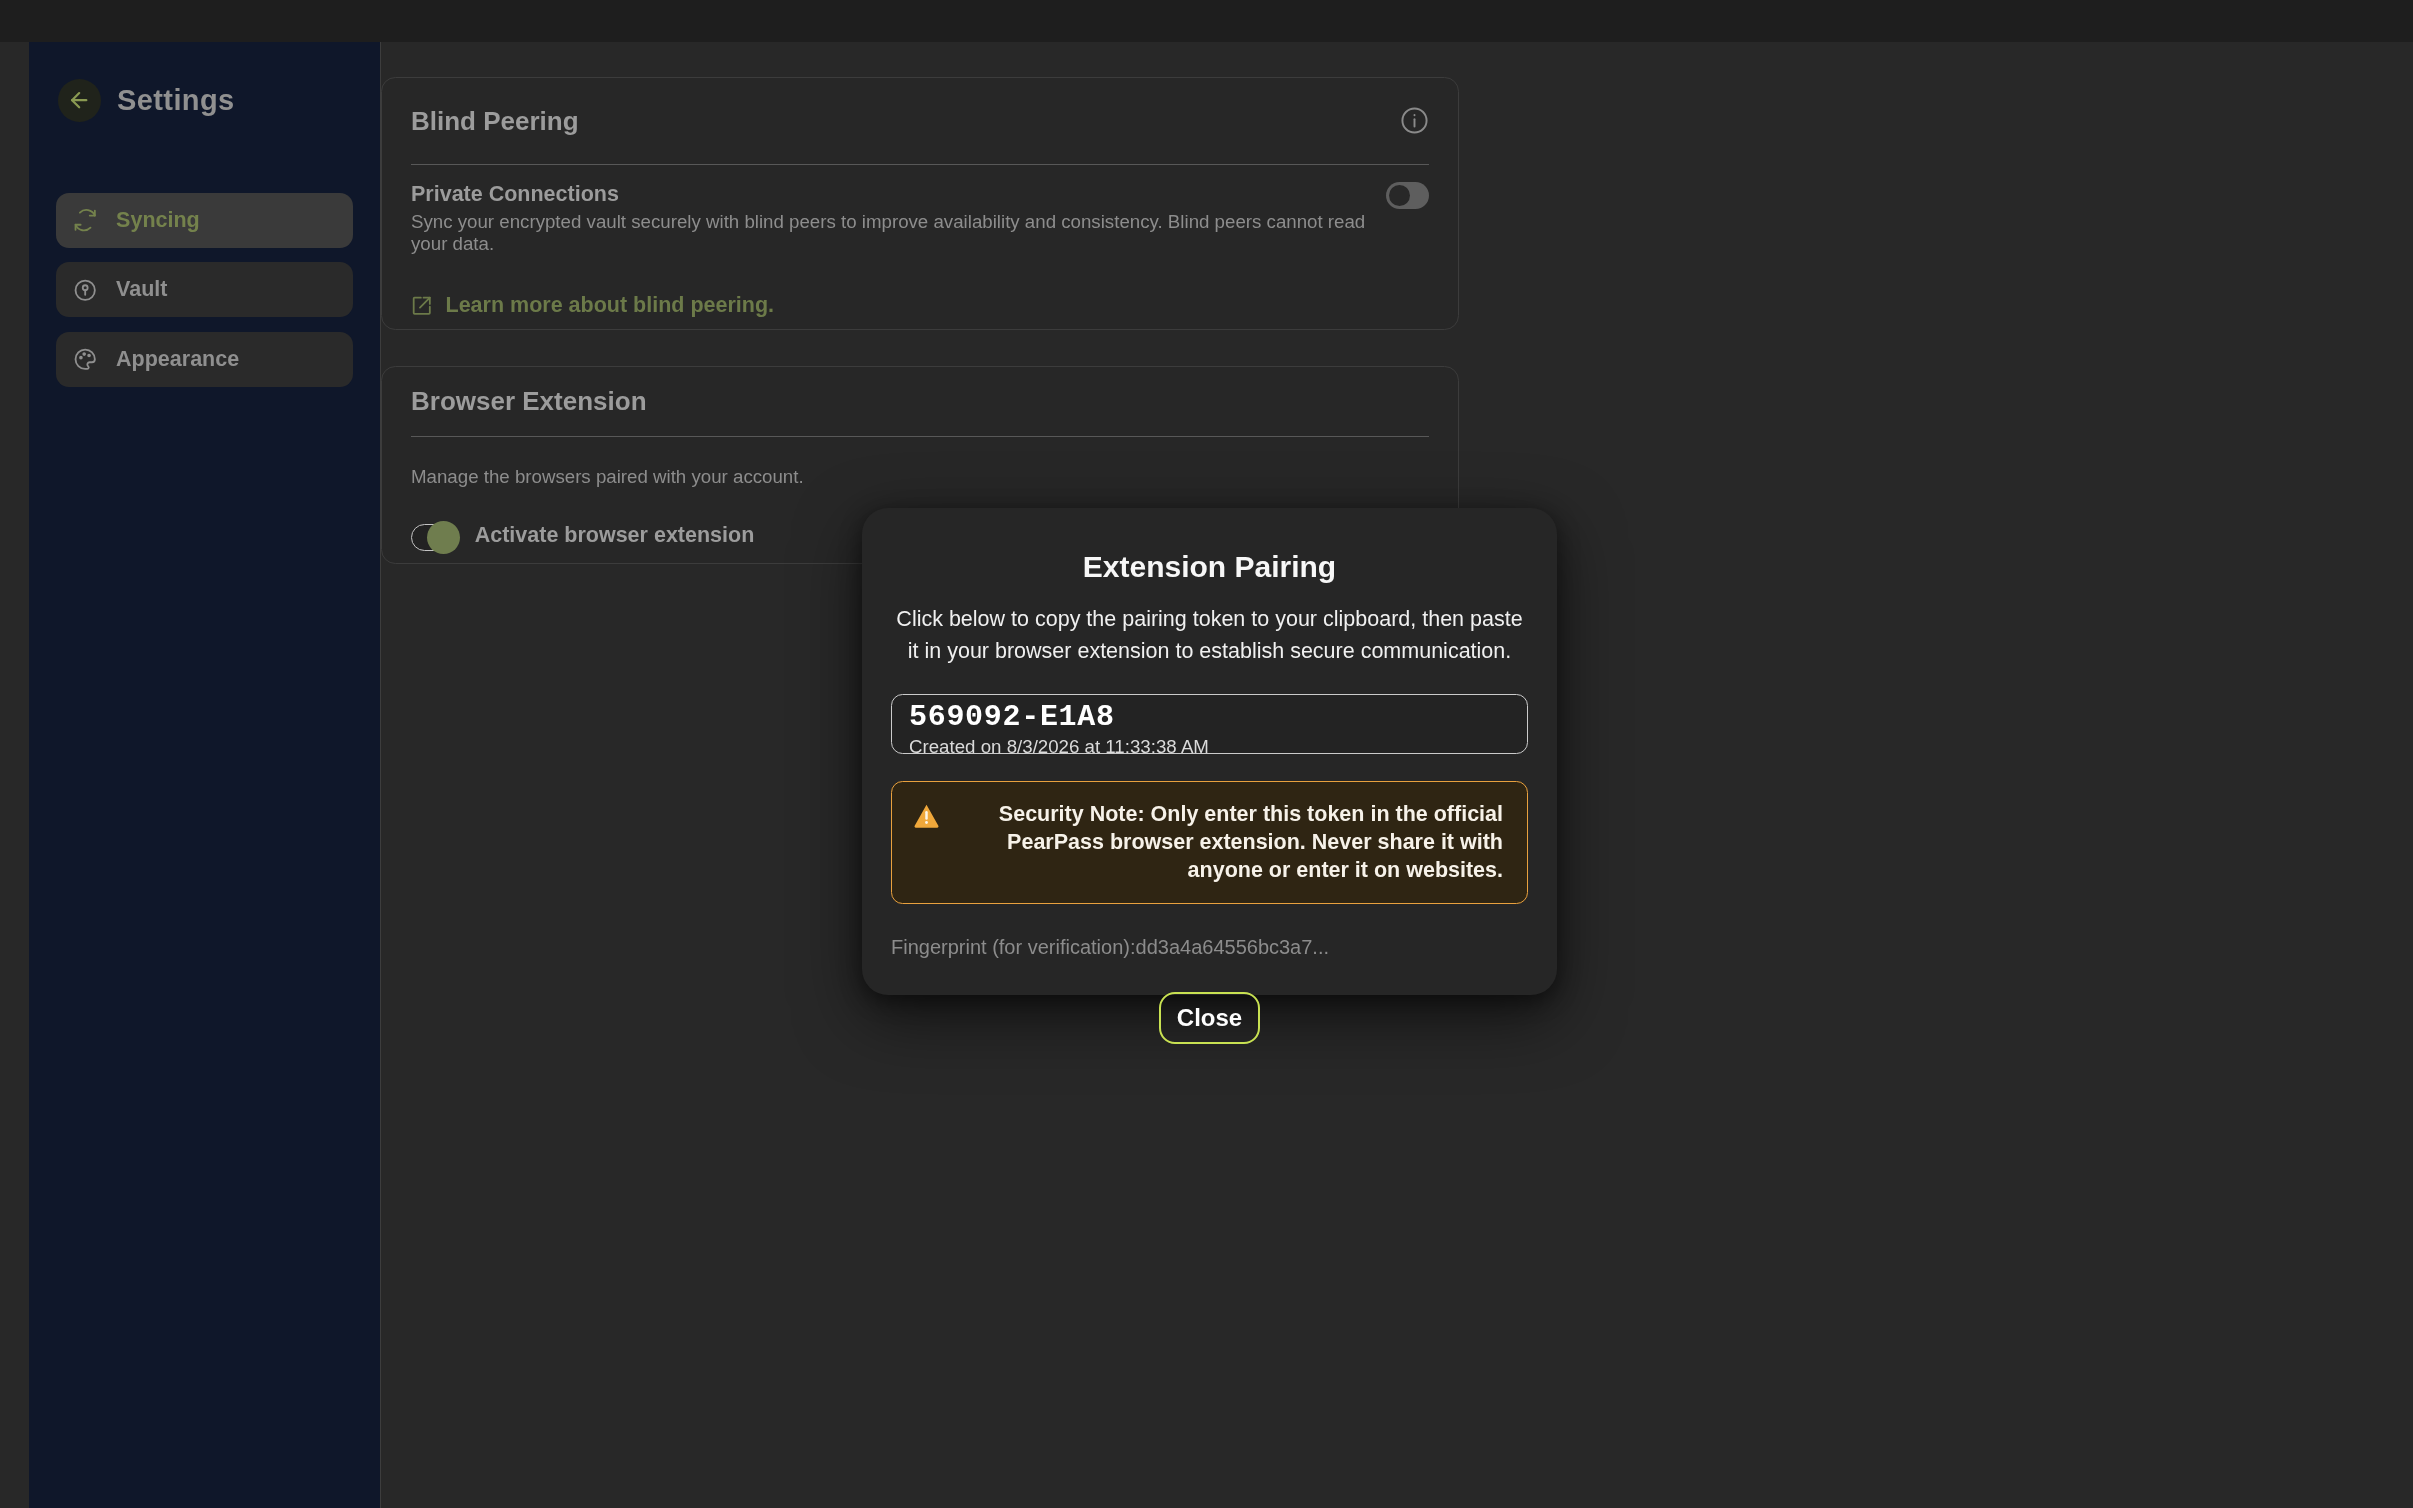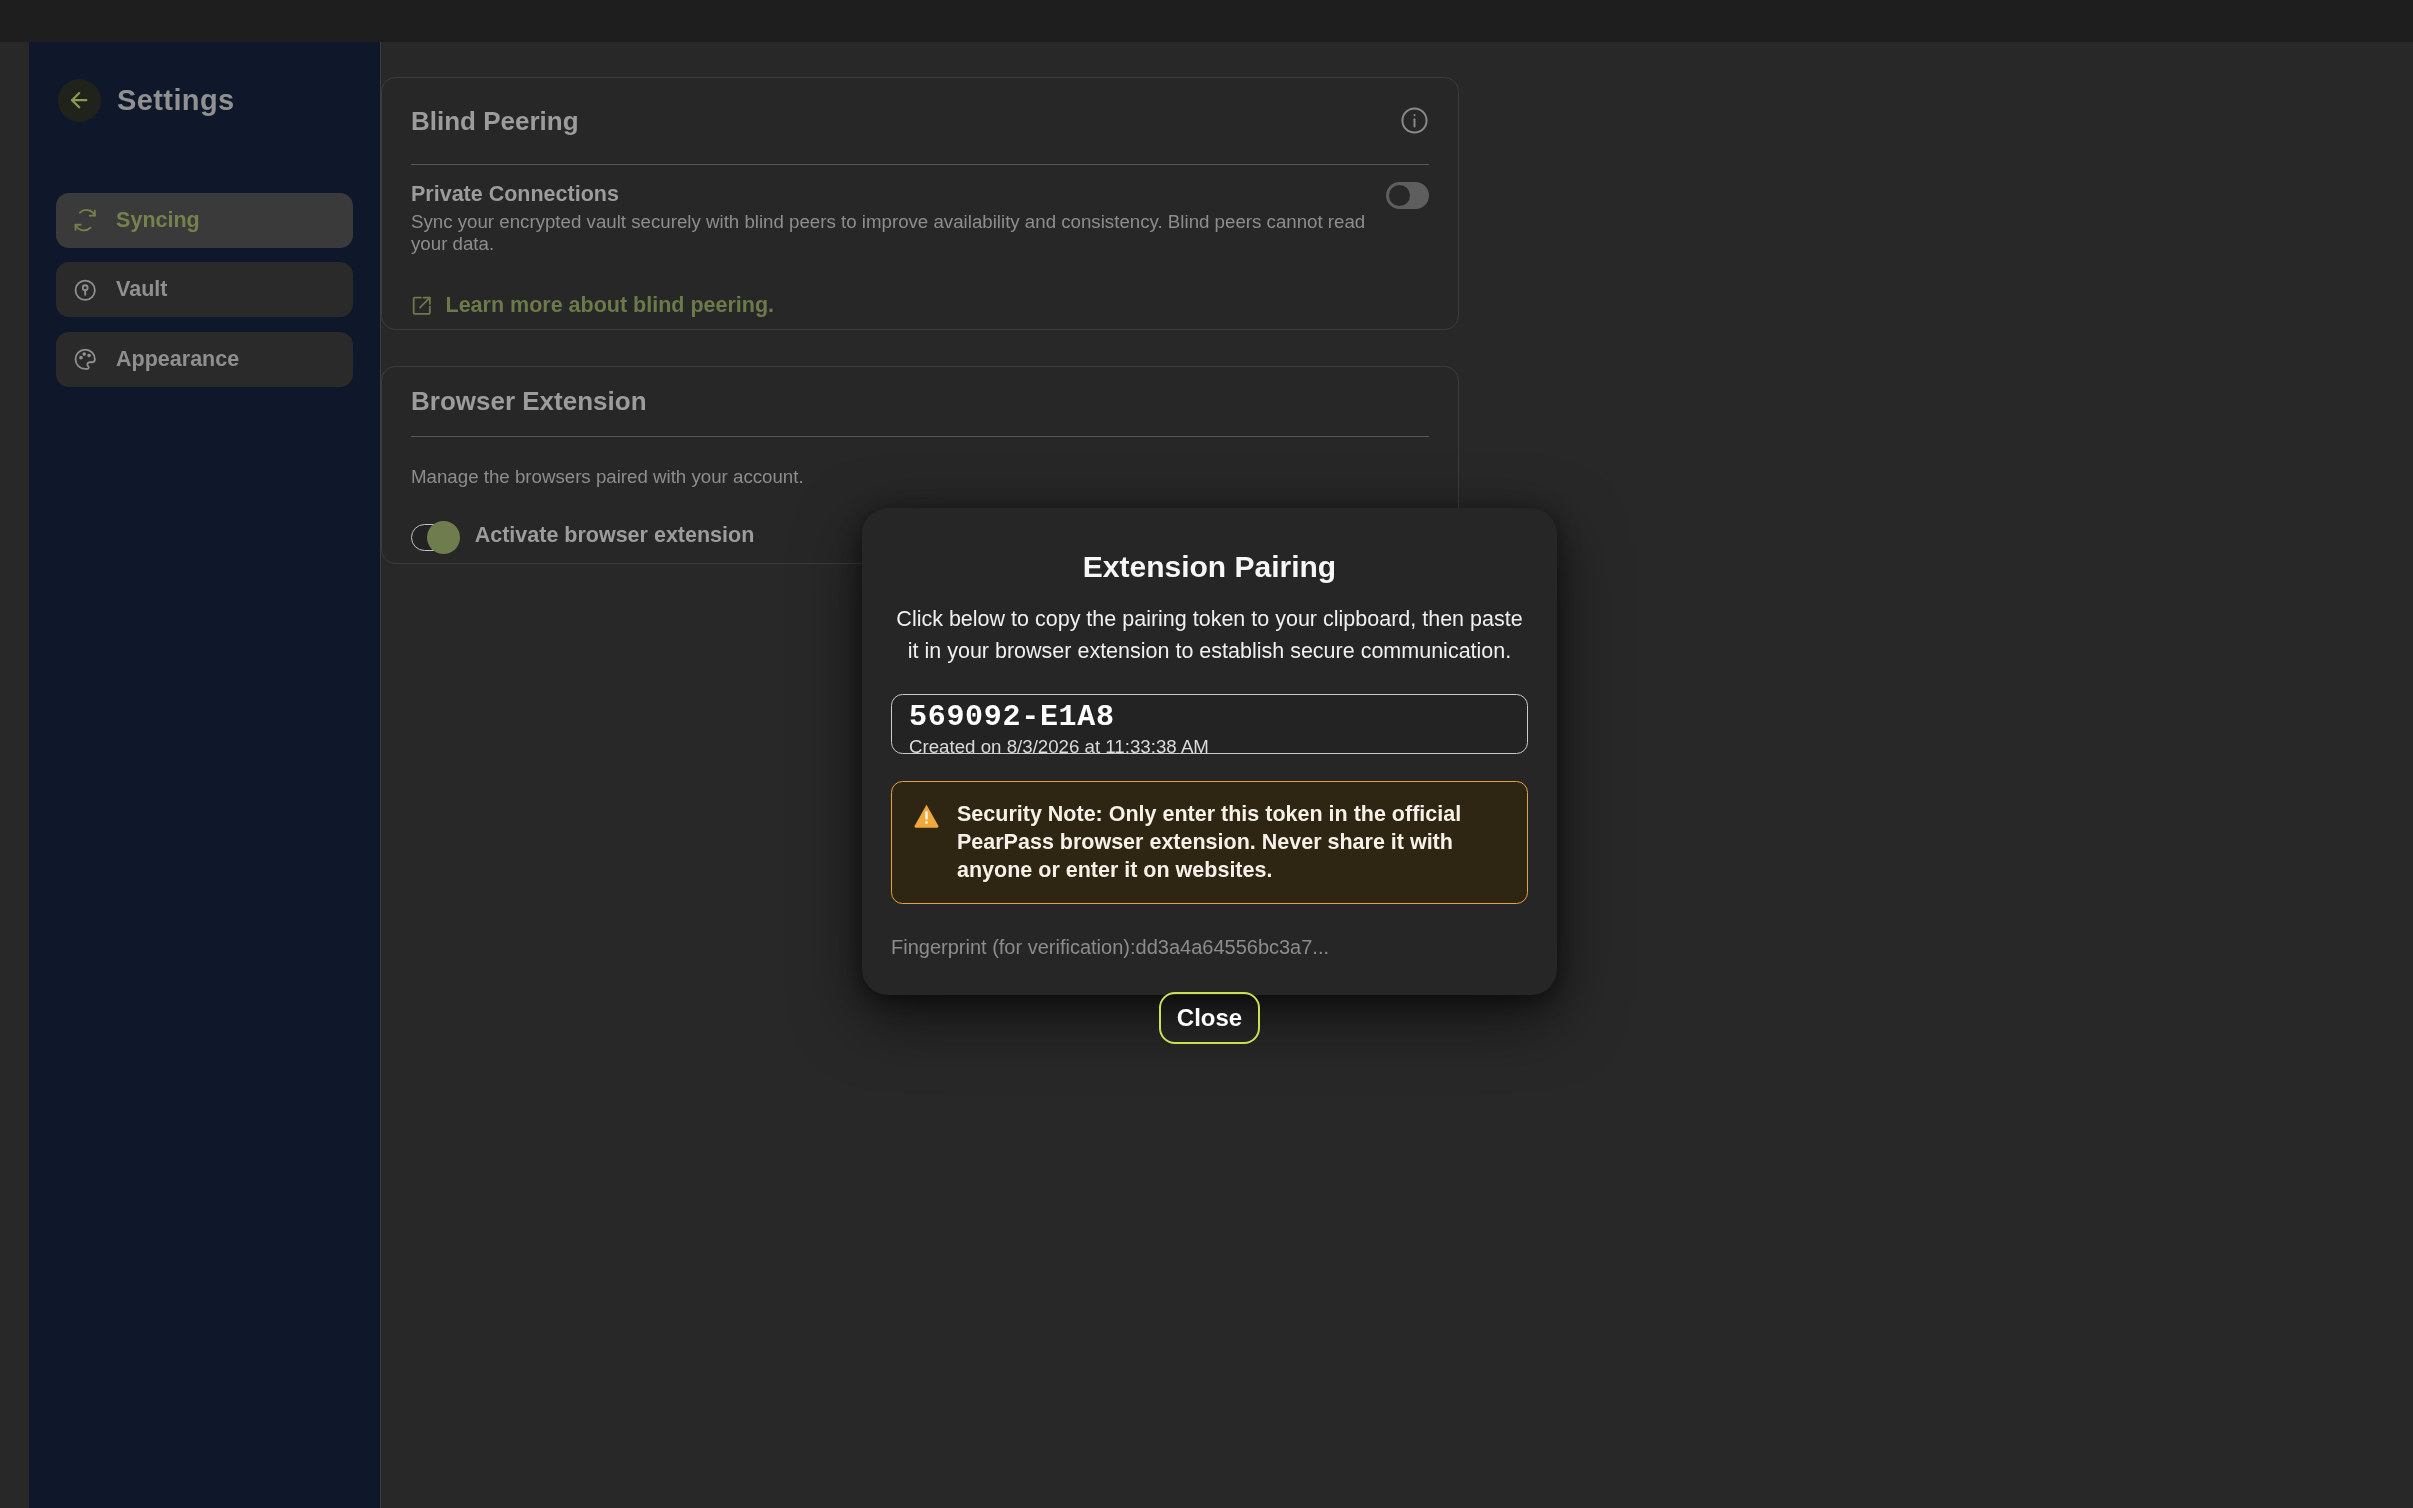--- a/index.html
+++ b/index.html
@@ -71,21 +71,21 @@
            padding:42px 29px 0 29px; }
   .modal-title { text-align:center; font-size:30px; font-weight:bold; color:#f7f7f7; }
   .modal-desc { margin:18.7px auto 0; max-width:654px; text-align:center;
                 font-size:21.5px; color:#f0f0f0; line-height:32px; }
   .token-box { margin-top:27px; width:637px; height:60px; background:#232323;
                border:1.4px solid #cbcbcb; border-radius:11.5px; padding:5.7px 17px 0 17px; cursor:pointer; }
   .token { font-family:"Liberation Mono","DejaVu Sans Mono",monospace;
            font-size:30px; font-weight:bold; color:#ffffff; letter-spacing:0.7px; }
   .token-created { font-size:18.7px; color:#dadada; margin-top:1.4px; }
   .warn-box { margin-top:27px; width:637px; background:#2f2513; border:1.4px solid #e9a13e;
-              border-radius:11.5px; padding:18.7px 20px; display:flex; gap:16px; }
+              border-radius:11.5px; padding:18.7px 20px; display:flex; gap:16px;text-align:right; }
   .warn-icon { flex:0 0 auto; width:29px; height:27px; margin-top:1.4px; }
   .warn-text { font-size:21.5px; font-weight:600; color:#f7f2e9; line-height:28px; max-width:546px; }
   .fingerprint { margin-top:32px; font-size:20px; color:#8c8c8c; }
   .close-btn { display:block; margin:33px auto 0; width:101px; height:52px;
                background:transparent; border:2.2px solid #c8e152; border-radius:16px;
                font-family:inherit; font-size:24px; font-weight:bold; color:#fdfdfd; cursor:pointer; }
 </style>
 </head>
 <body>
 

